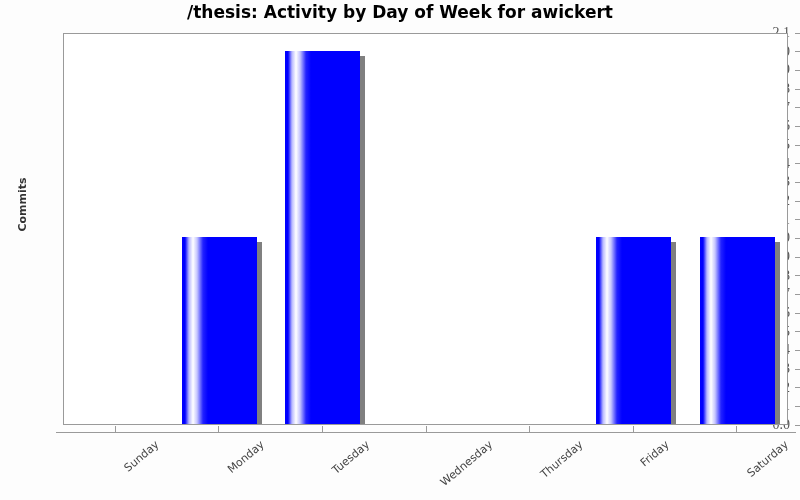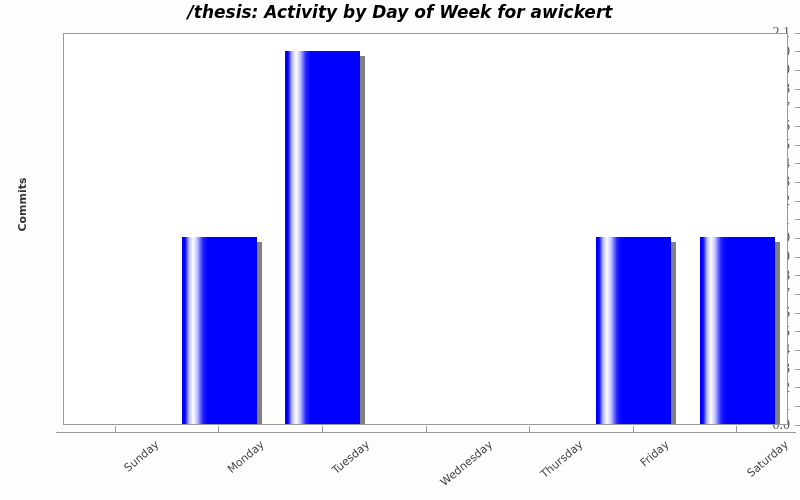--- a/index.html
+++ b/index.html
@@ -25,21 +25,20 @@
     position: absolute;
     top: 2px;
     left: 0;
     width: 800px;
     text-align: center;
     font-size: 17px;
     font-weight: bold;
     color: #000000;
     letter-spacing: 0px;
     font-family: "DejaVu Sans", sans-serif;
-    font-style: italic;
   }
 
   
   #plot-frame {
     position: absolute;
     left: 63px;
     top: 33px;
     width: 725px;
     height: 392px;
     background: #ffffff;

